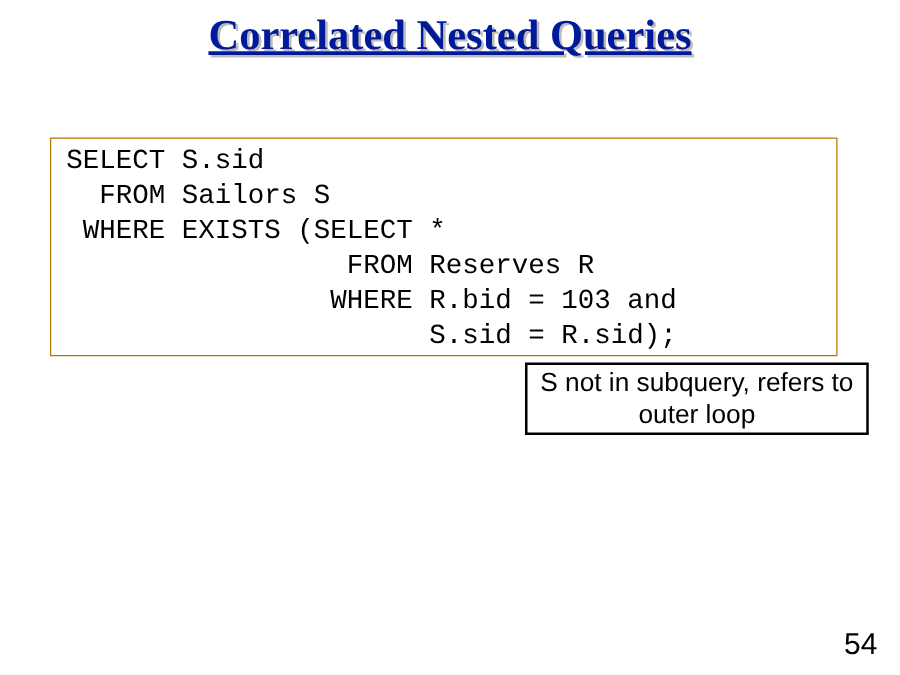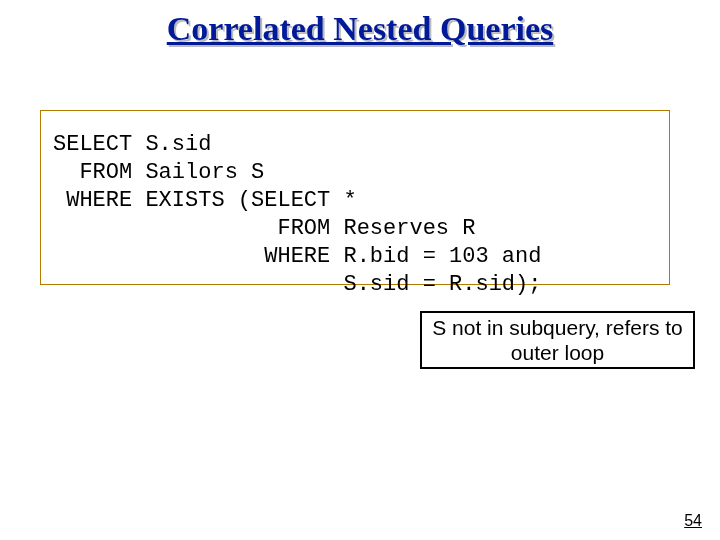--- a/index.html
+++ b/index.html
@@ -33,32 +33,32 @@
   }
   .codebox {
     position: absolute;
     top: 110px;
     left: 40px;
     width: 630px;
     height: 175px;
     border: 1.5px solid #b37a00;
     background: #ffffff;
     box-sizing: border-box;
-    padding: 20px 12px;
+    padding: 4px 12px;
   }
   .code {
     font-family: "Courier New", Courier, monospace;
     font-size: 22px;
     line-height: 28px;
     color: #000;
     white-space: pre;
   }
   .callout {
     position: absolute;
-    top: 311px;
+    top: 290px;
     left: 420px;
     width: 275px;
     height: 58px;
     border: 2px solid #000;
     background: #fff;
     box-sizing: border-box;
     display: flex;
     align-items: center;
     justify-content: center;
     text-align: center;
@@ -78,23 +78,22 @@
     top: 440px;
     left: 22px;
     font-size: 22px;
     line-height: 28px;
     color: #000;
   }
   .pagenum {
     position: absolute;
     bottom: 10px;
     right: 18px;
-    font-size: 16px;
+    font-size: 24px;
     color: #000;
-    text-decoration: underline;
   }
 </style>
 </head>
 <body>
 
 <div class="slide">
 
   <div class="title">Correlated Nested Queries</div>
 
   <div class="codebox">

